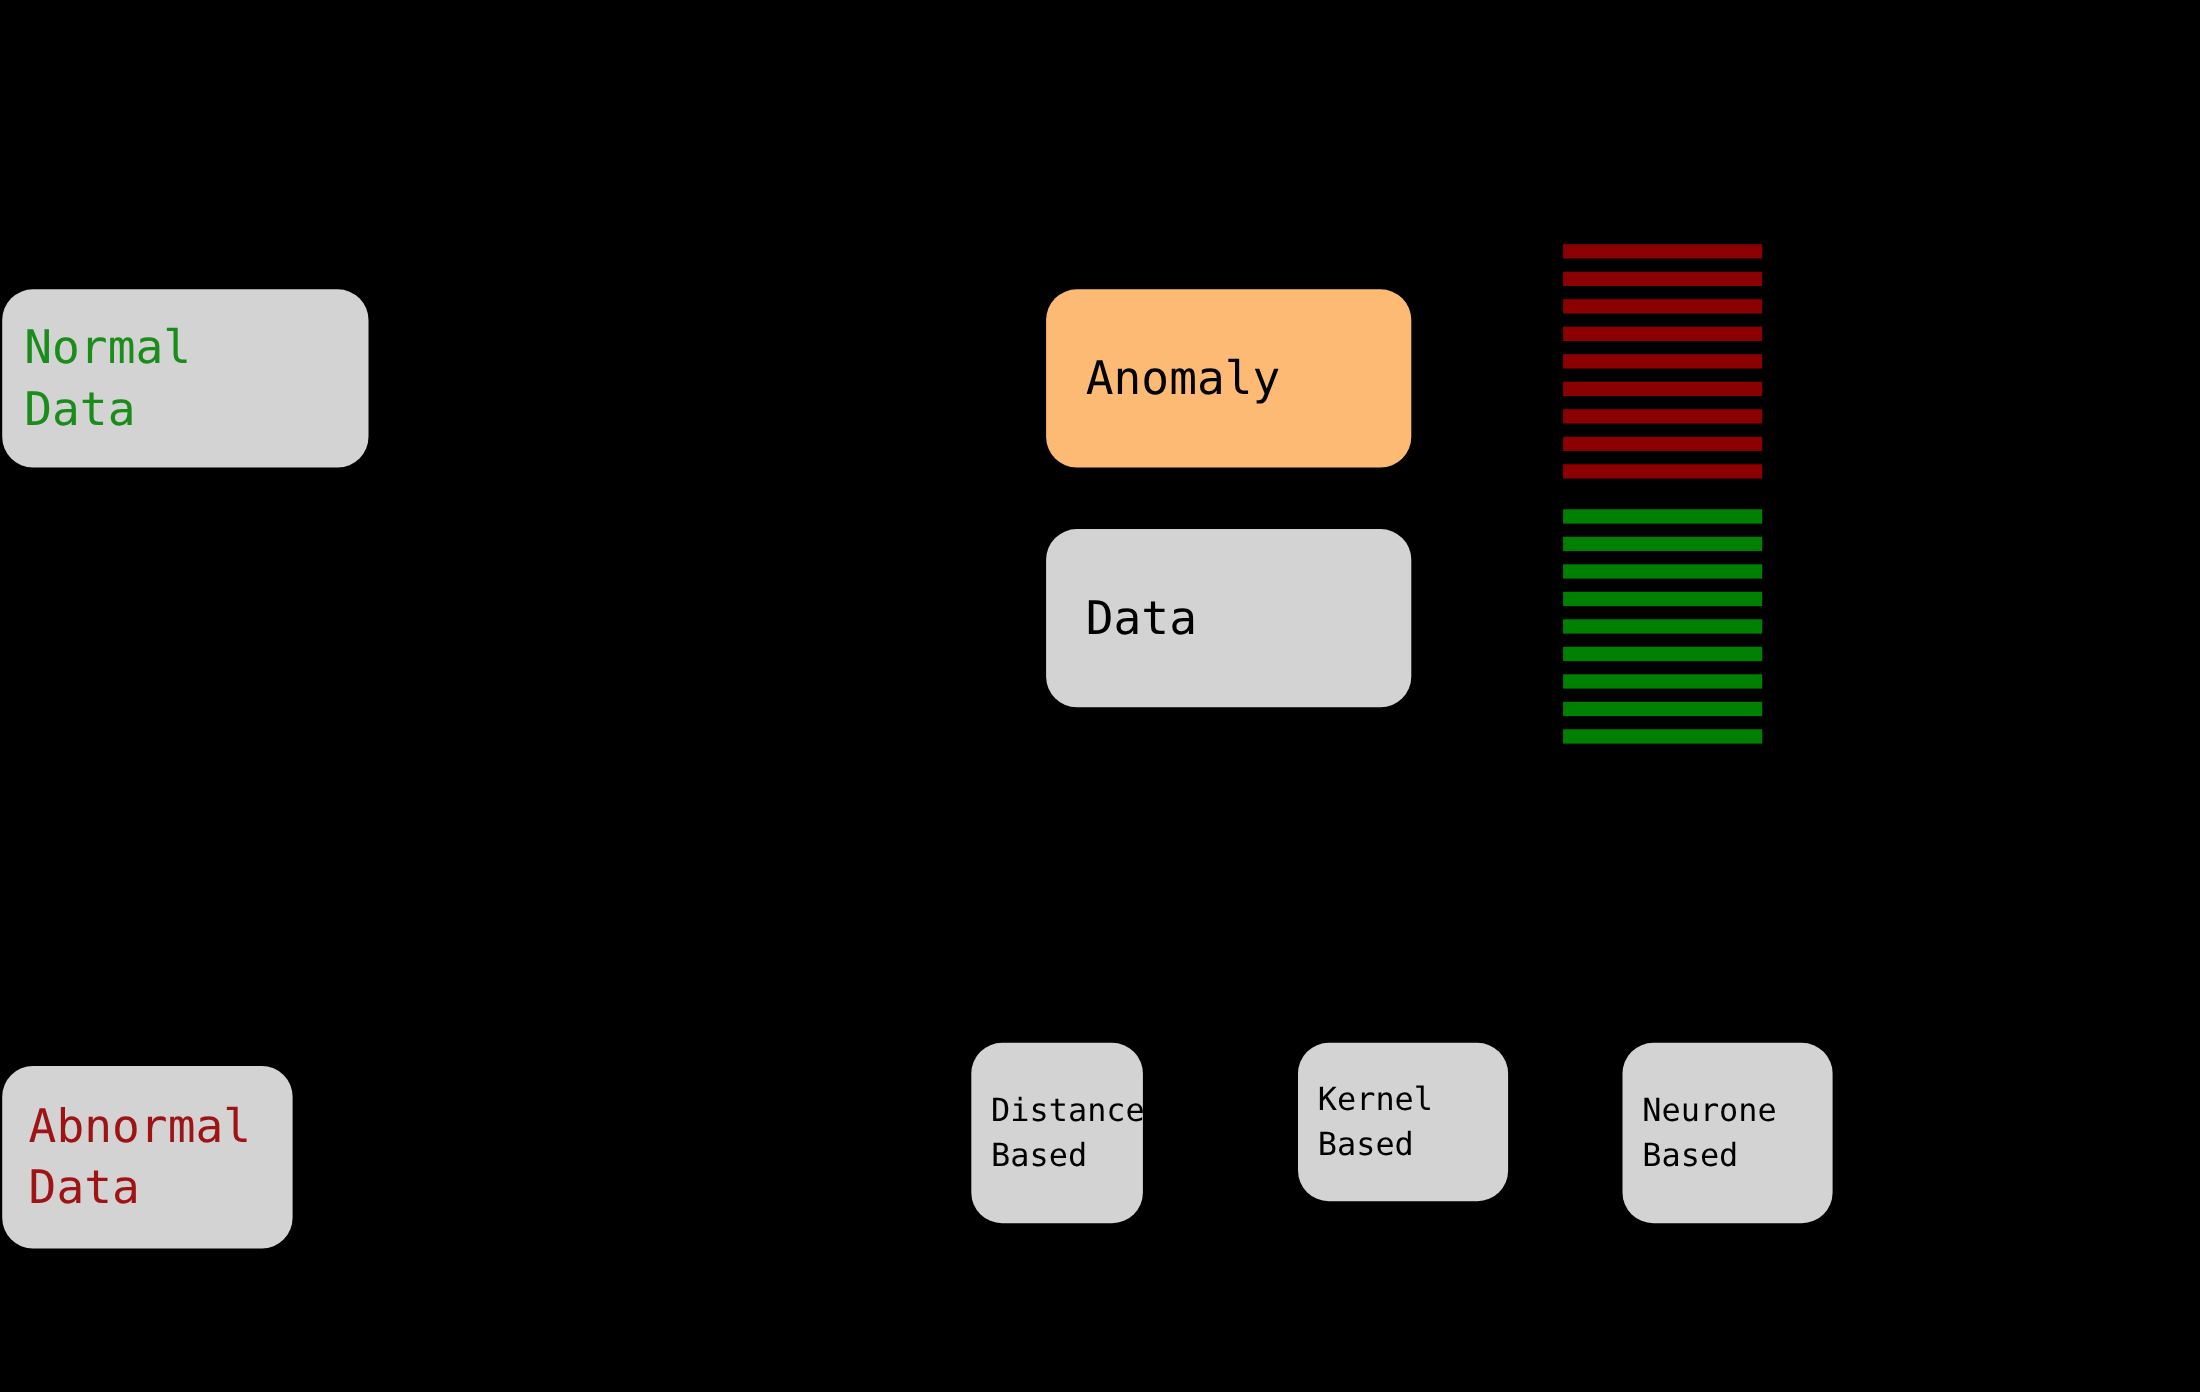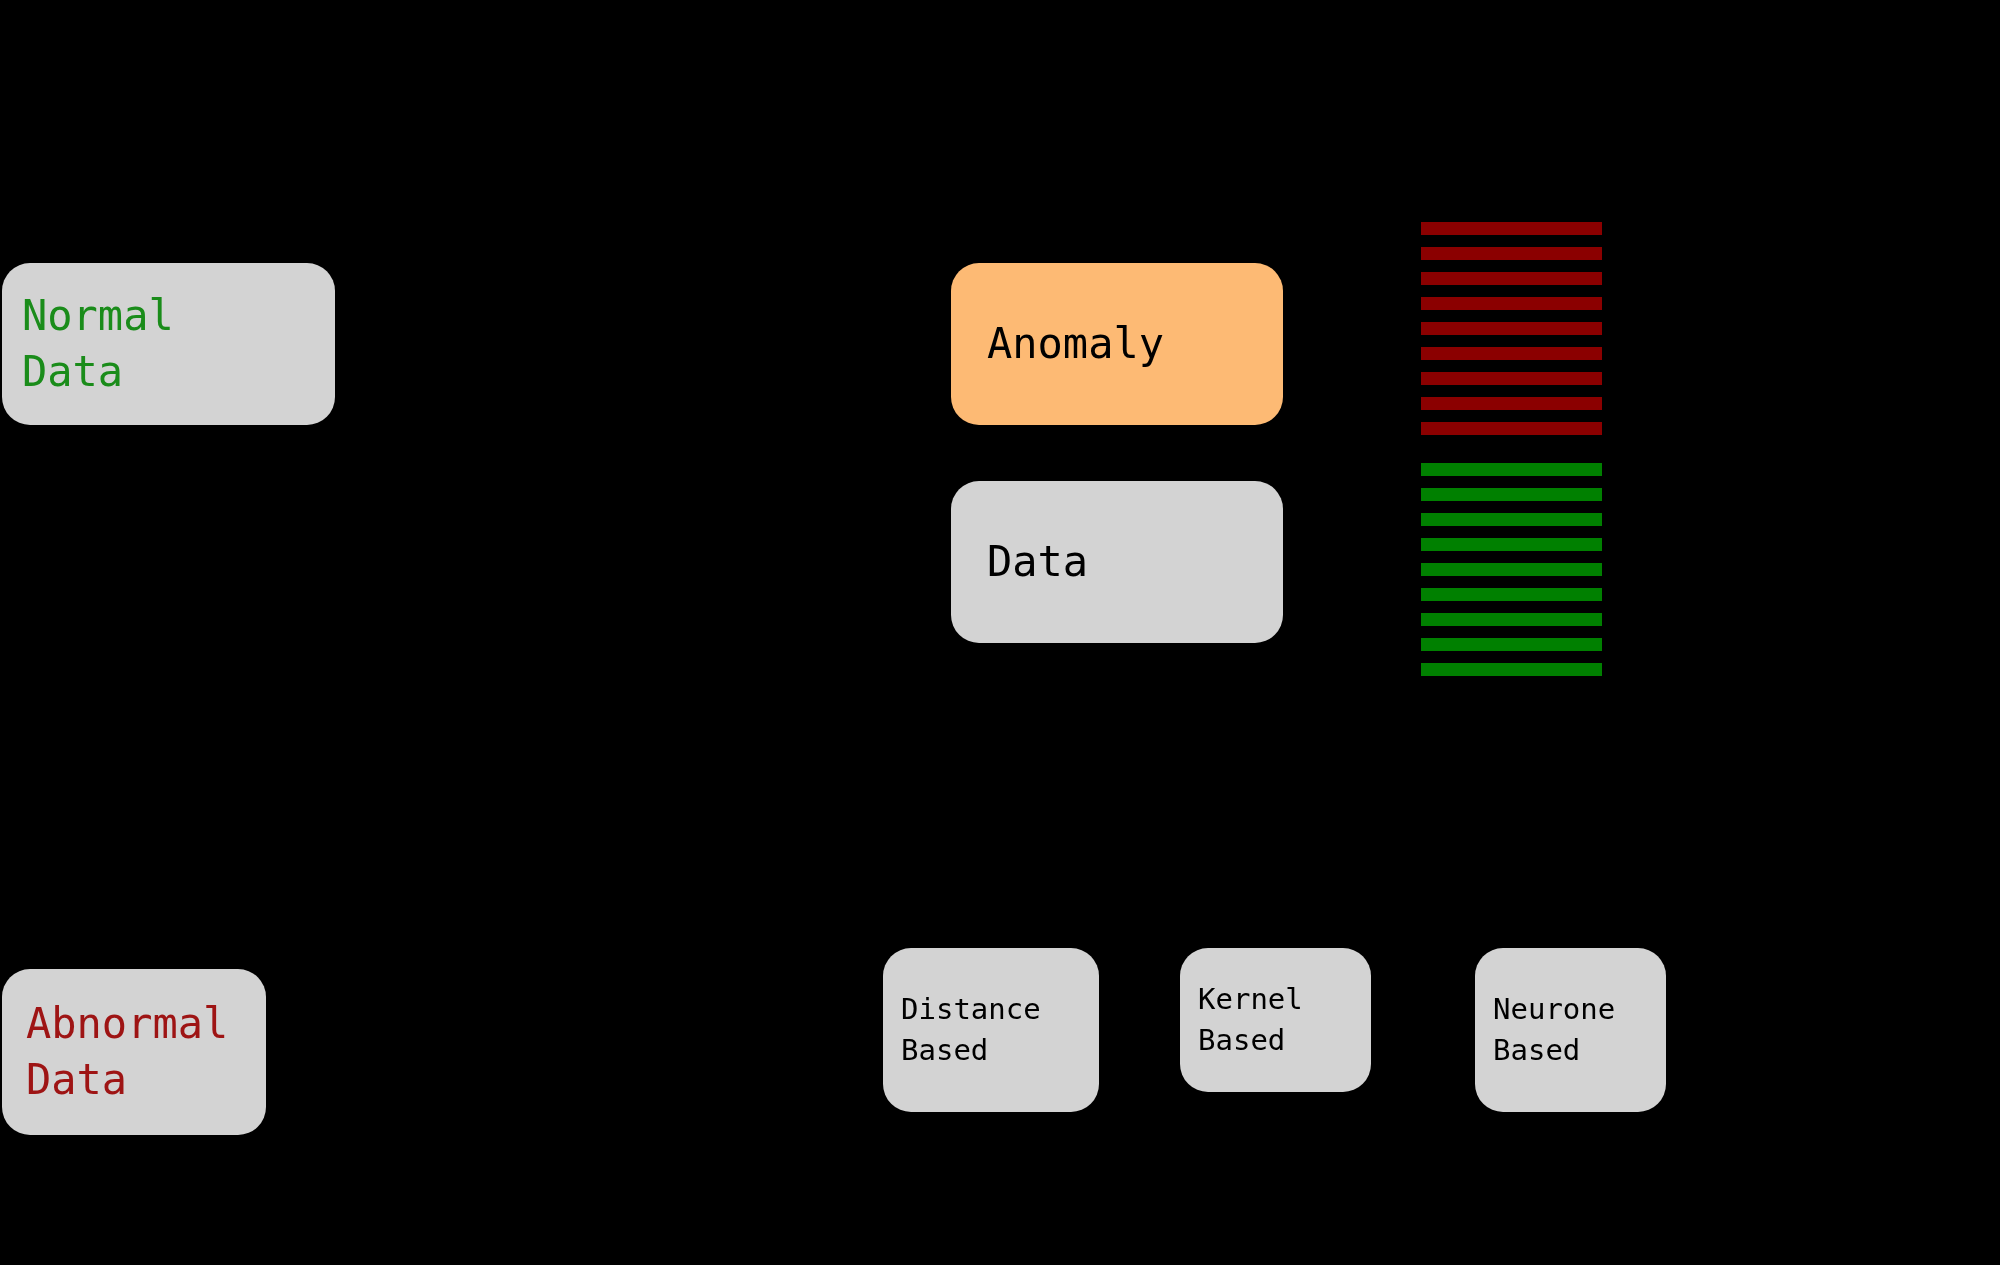--- a/index.html
+++ b/index.html
@@ -66,21 +66,21 @@
     line-height: 56px;
   }
   
   .method-box {
     padding-left: 18px;
     font-size: 29px;
     line-height: 41px;
   }
   #box-distance-based {
     left: 883px; top: 948px;
-    width: 216px; height: 164px;
+    width: 156px; height: 164px;
   }
   #box-kernel-based {
     left: 1180px; top: 948px;
     width: 191px; height: 144px;
   }
   #box-neurone-based {
     left: 1475px; top: 948px;
     width: 191px; height: 164px;
   }
   

